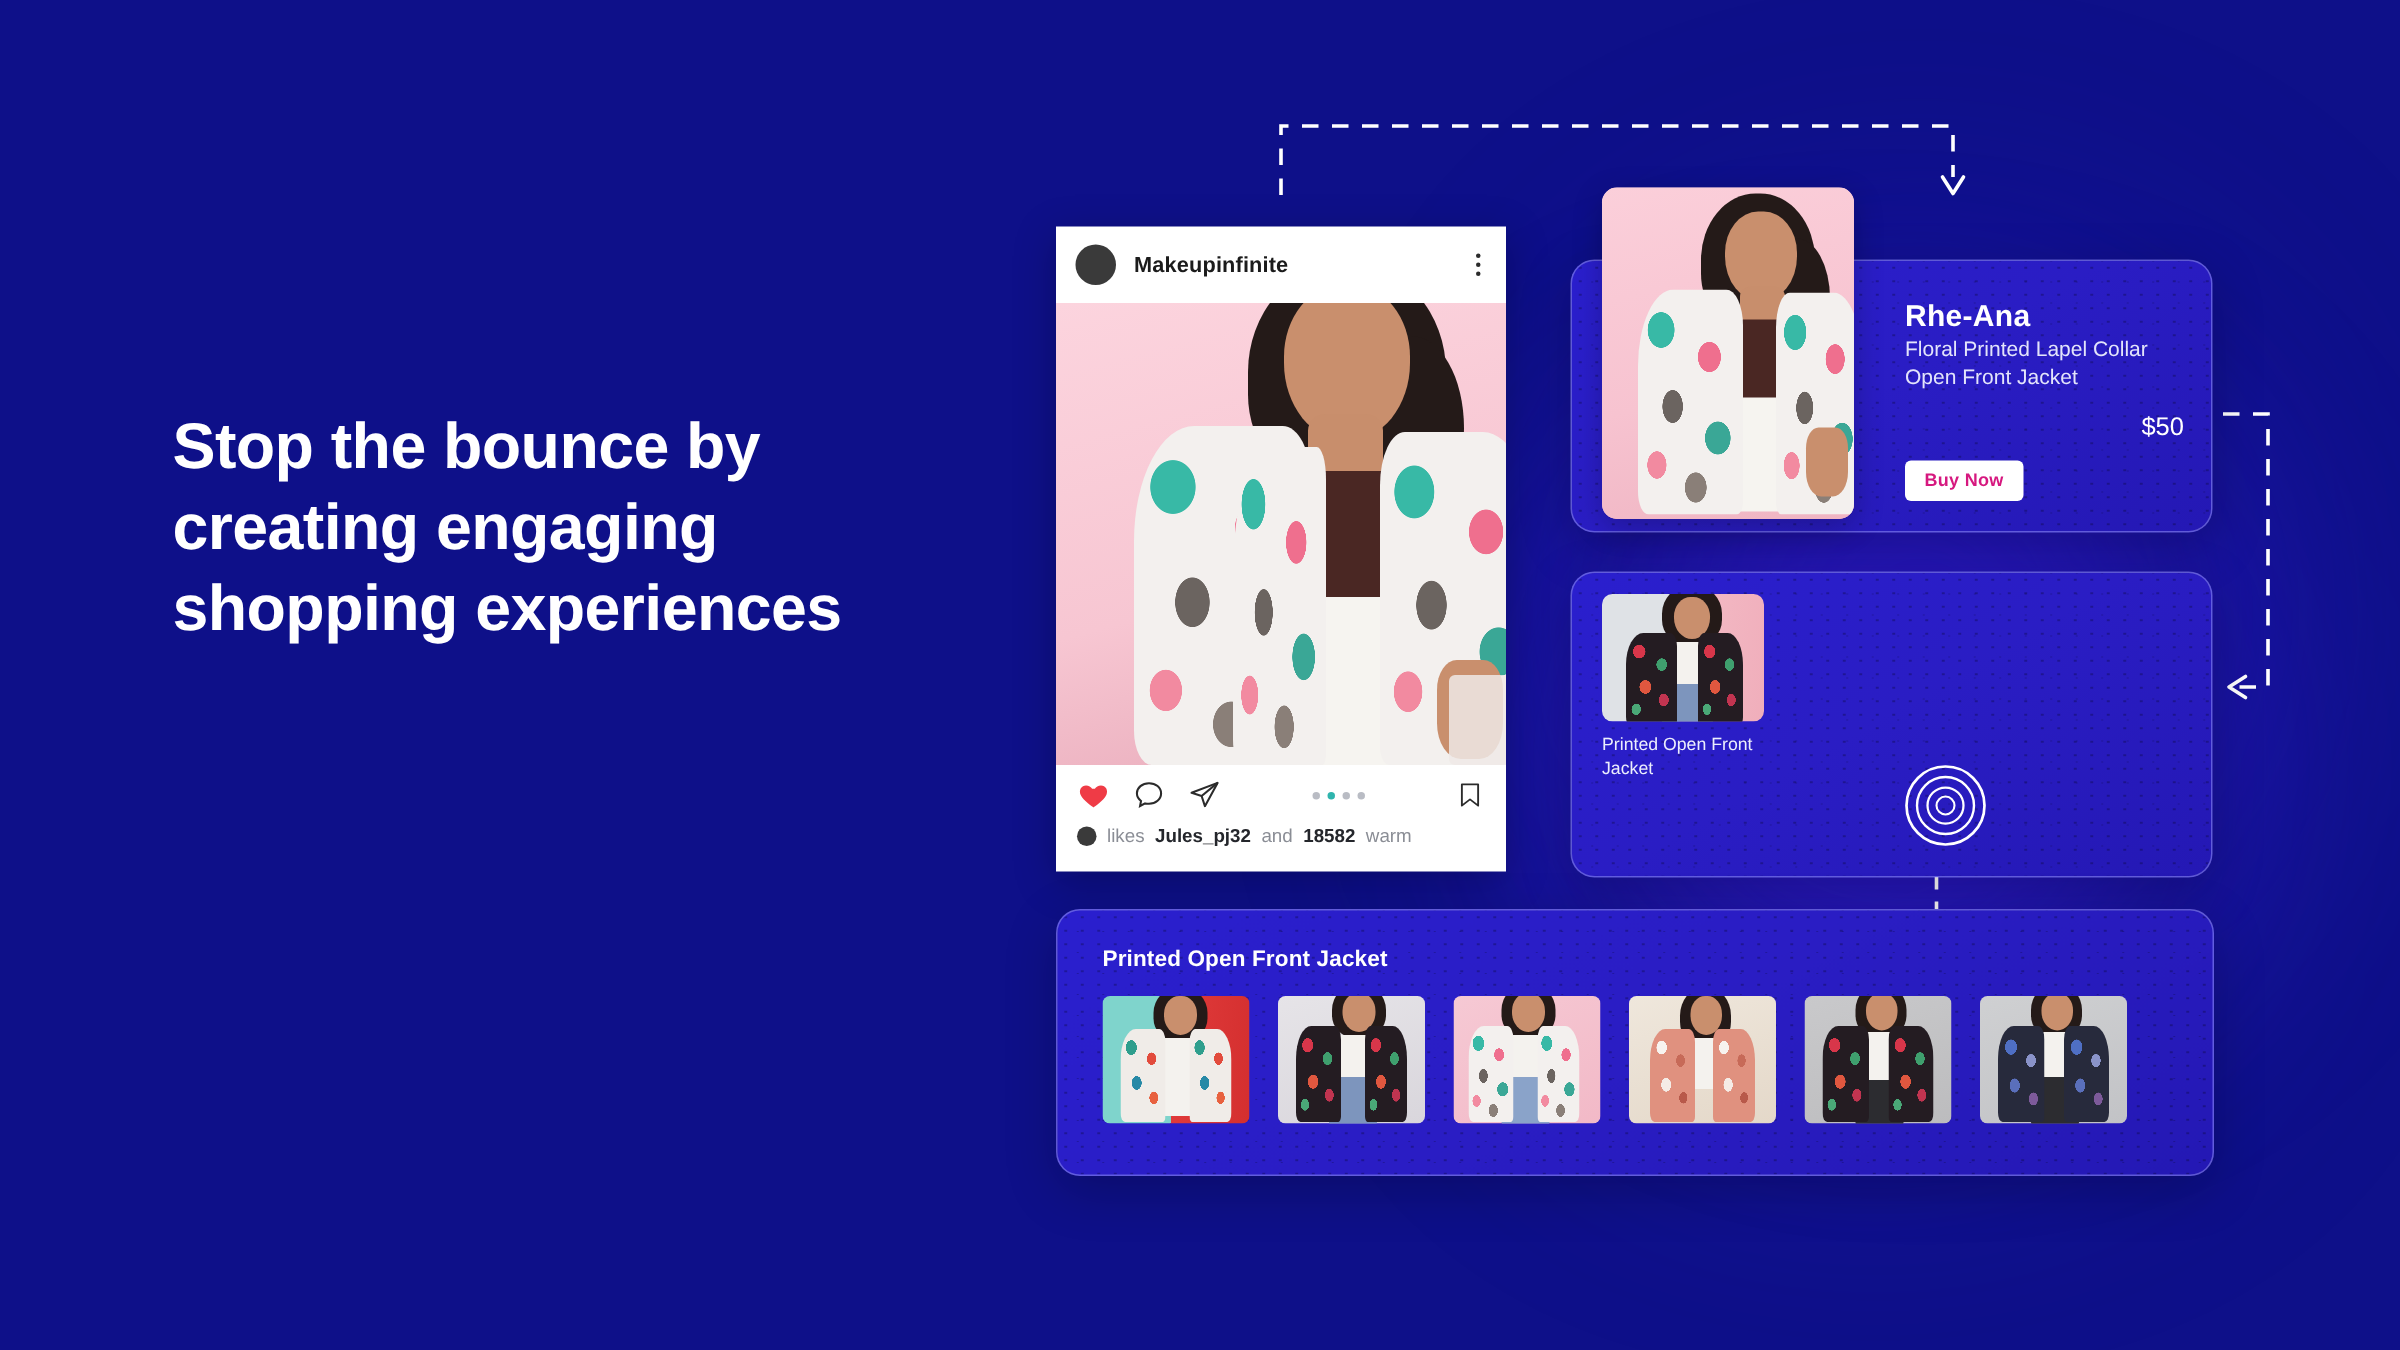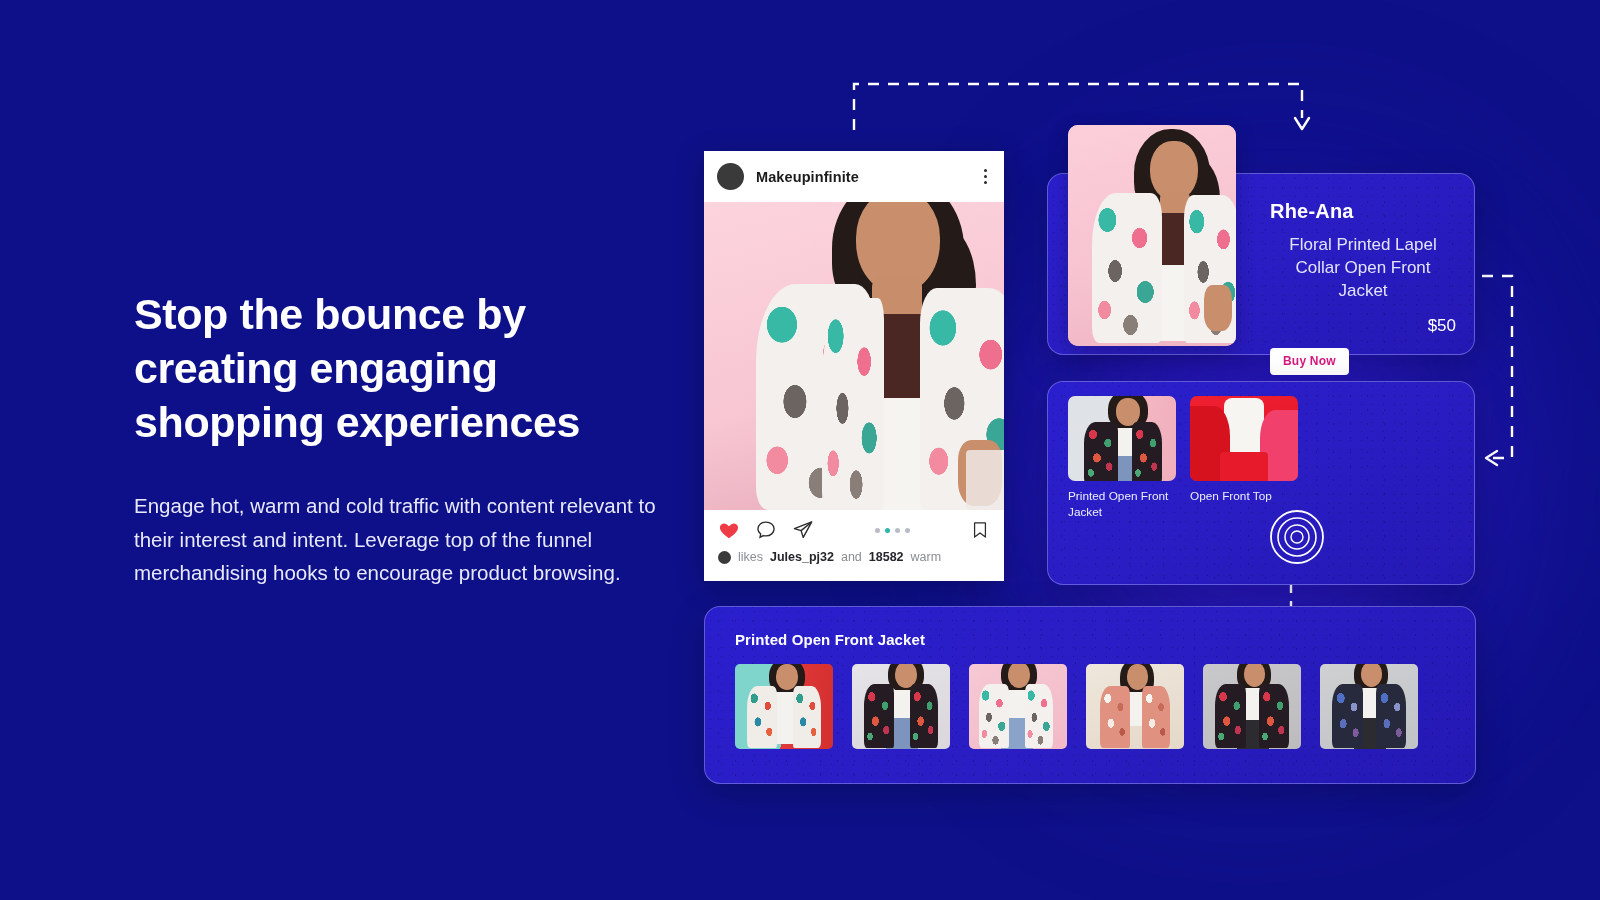--- a/index.html
+++ b/index.html
@@ -14,21 +14,21 @@
   .glow-a, .glow-b {
     position:absolute; border-radius:50%; pointer-events:none;
     filter:blur(90px);
   }
   .glow-a { left:940px; top:280px; width:620px; height:460px;
             background:radial-gradient(circle,#3b1fe0 0%, rgba(59,31,224,0) 70%); }
   .glow-b { left:1020px; top:150px; width:520px; height:520px;
             background:radial-gradient(circle,#2a17c6 0%, rgba(42,23,198,0) 72%); }
 
   
-  .copy { position:absolute; left:115px; top:288px; width:560px;margin-left:19px; }
+  .copy { position:absolute; left:115px; top:272px; width:560px; }
   .headline {
     font-size:43px; line-height:1.25; font-weight:700;
     color:#ffffff; letter-spacing:-0.4px;
   }
   .subcopy {
     margin-top:40px; font-size:20.5px; line-height:1.63;
     color:#e8e9fb; font-weight:400; max-width:525px;
   }
 
   
@@ -75,21 +75,21 @@
   
   #product-card { left:1047px; top:173px; width:428px; height:182px; }
   .pc-img {
     position:absolute; left:20px; top:-49px; width:168px; height:221px;
     border-radius:10px; overflow:hidden;
     background:linear-gradient(165deg,#fbcfda 0%,#f7c3d0 60%,#eeb2c0 100%);
     box-shadow:0 6px 20px rgba(0,0,0,.24);
   }
   .pc-body { position:absolute; left:222px; top:26px; right:18px; }
   .pc-title { font-size:20px; font-weight:600; color:#fff; letter-spacing:.2px; }
-  .pc-desc { margin-top:10px; font-size:17px; line-height:1.36; color:#e3e4fb; max-width:190px;text-align:center; }
+  .pc-desc { font-size:14px; line-height:1.36; color:#e3e4fb; max-width:190px; }
   .pc-price { margin-top:14px; font-size:17px; font-weight:500; color:#fff;text-align:right; }
   .pc-buy {
     margin-top:12px; display:inline-block; background:#fff;
     color:#d6187f; font-size:12px; font-weight:700; letter-spacing:.2px;
     padding:6px 13px 7px; border-radius:4px; border:0; cursor:pointer;
     font-family:"Liberation Sans", sans-serif;
   }
 
   
   #categories-card { left:1047px; top:381px; width:428px; height:204px; }
@@ -163,21 +163,20 @@
   }
 </style>
 </head>
 <body>
 
 <div class="glow-a"></div>
 <div class="glow-b"></div>
 
 <div class="copy">
   <div class="headline">Stop the bounce by creating engaging shopping experiences</div>
-  <div class="subcopy">Engage hot, warm and cold traffic with content relevant to their interest and intent. Leverage top of the funnel merchandising hooks to encourage product browsing.</div>
 </div>
 
 <svg class="conn" style="left:840px; top:72px; width:480px; height:70px;" viewBox="0 0 480 70">
   <path d="M14 58 L14 12 L462 12 L462 46" fill="none" stroke="#ffffff" stroke-width="2.4" stroke-dasharray="11 9" stroke-linecap="butt"></path>
   <path d="M455 46 L462 57 L469 46" fill="none" stroke="#ffffff" stroke-width="2.4" stroke-linecap="round" stroke-linejoin="round"></path>
 </svg>
 
 <svg class="conn" style="left:1476px; top:268px; width:110px; height:200px;" viewBox="0 0 110 200">
   <path d="M6 8 L36 8 L36 190 L14 190" fill="none" stroke="#ffffff" stroke-width="2.4" stroke-dasharray="11 9"></path>
   <path d="M21 183 L10 190 L21 197" fill="none" stroke="#ffffff" stroke-width="2.4" stroke-linecap="round" stroke-linejoin="round"></path>
@@ -295,32 +294,20 @@
           <div class="face" style="left:48px;top:2px;width:24px;height:28px;"></div>
           <div class="tee" style="left:44px;top:32px;width:26px;height:32px;"></div>
           <div class="pants" style="left:40px;top:60px;width:34px;height:30px;background:#7d95bd;"></div>
           <div class="jk-l floral-dark" style="left:16px;top:26px;width:34px;height:62px;border-radius:34% 14% 6% 10%;"></div>
           <div class="jk-r floral-dark" style="left:64px;top:26px;width:30px;height:62px;border-radius:14% 34% 10% 6%;"></div>
         </div>
       </div>
       <div class="cat-label">Printed Open Front Jacket</div>
     </div>
 
-    <div class="cat-item">
-      <div class="cat-thumb">
-        <div class="ph">
-          <div class="bg" style="background:linear-gradient(160deg,#ef2030 0%,#e8192b 60%,#f0426d 100%)"></div>
-          <div style="position:absolute;left:34px;top:2px;width:40px;height:54px;background:#f7f5f1;border-radius:8px 8px 4px 4px;"></div>
-          <div style="position:absolute;left:0px;top:10px;width:40px;height:75px;background:#d6121f;border-radius:0 40% 0 0;"></div>
-          <div style="position:absolute;left:70px;top:14px;width:38px;height:71px;background:#f0406b;border-radius:40% 0 0 0;"></div>
-          <div style="position:absolute;left:30px;top:56px;width:48px;height:32px;background:#e61a2b;border-radius:4px;"></div>
-        </div>
-      </div>
-      <div class="cat-label">Open Front Top</div>
-    </div>
   </div>
 </div>
 
 <svg class="ripple" viewBox="0 0 56 56">
   <circle cx="28" cy="28" r="26" fill="none" stroke="#ffffff" stroke-width="1.8"></circle>
   <circle cx="28" cy="28" r="19" fill="none" stroke="#ffffff" stroke-width="1.6"></circle>
   <circle cx="28" cy="28" r="12" fill="none" stroke="#ffffff" stroke-width="1.5"></circle>
   <circle cx="28" cy="28" r="6" fill="none" stroke="#ffffff" stroke-width="1.4"></circle>
 </svg>
 

